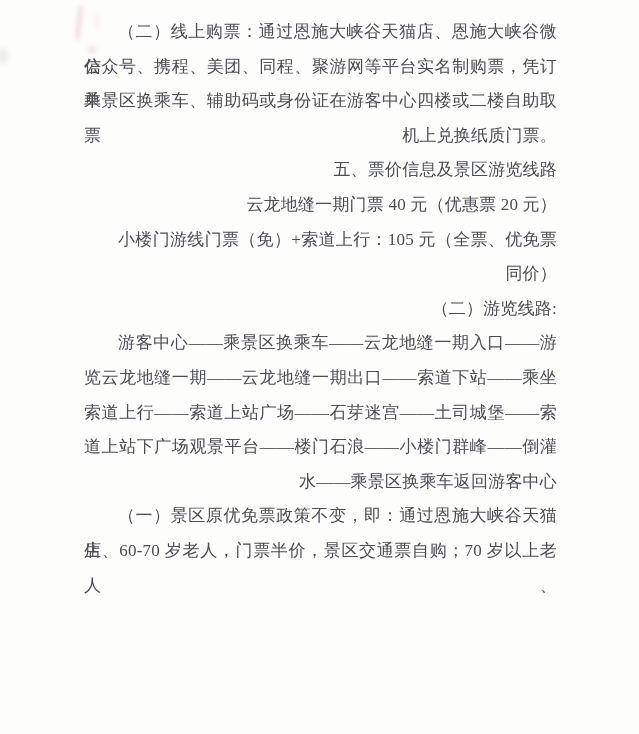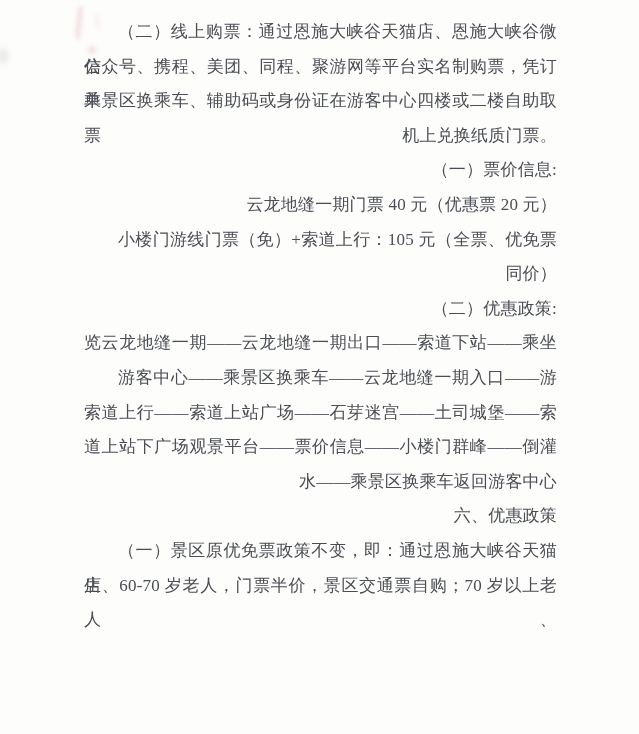--- a/index.html
+++ b/index.html
@@ -84,27 +84,26 @@
 <div class="page">
   <div class="artifact a1"></div>
   <div class="artifact a2"></div>
   <div class="artifact a3"></div>
   <div class="artifact a4"></div>
   <div class="text-block">
       <div class="line justify indent">（二）线上购票：通过恩施大峡谷天猫店、恩施大峡谷微信</div>
       <div class="line justify">公众号、携程、美团、同程、聚游网等平台实名制购票，凭订单</div>
       <div class="line justify">乘景区换乘车、辅助码或身份证在游客中心四楼或二楼自助取票</div>
       <div class="line">机上兑换纸质门票。</div>
-      <div class="line indent">（一）票价信息:</div>
+      <div class="line indent">五、票价信息及景区游览线路</div>
       <div class="line indent">云龙地缝一期门票 40 元（优惠票 20 元）</div>
       <div class="line justify indent">小楼门游线门票（免）+索道上行：105 元（全票、优免票</div>
       <div class="line">同价）</div>
-      <div class="line indent">（二）优惠政策:</div>
+      <div class="line indent">（二）游览线路:</div>
+      <div class="line justify indent">游客中心——乘景区换乘车——云龙地缝一期入口——游</div>
       <div class="line justify">览云龙地缝一期——云龙地缝一期出口——索道下站——乘坐</div>
-      <div class="line justify indent">游客中心——乘景区换乘车——云龙地缝一期入口——游</div>
       <div class="line justify">索道上行——索道上站广场——石芽迷宫——土司城堡——索</div>
-      <div class="line justify">道上站下广场观景平台——票价信息——小楼门群峰——倒灌</div>
+      <div class="line justify">道上站下广场观景平台——楼门石浪——小楼门群峰——倒灌</div>
       <div class="line">水——乘景区换乘车返回游客中心</div>
-      <div class="line indent">六、优惠政策</div>
       <div class="line justify indent">（一）景区原优免票政策不变，即：通过恩施大峡谷天猫店</div>
       <div class="line justify">生、60-70 岁老人，门票半价，景区交通票自购；70 岁以上老人、</div>
     </div>
 </div>
 
 </body></html>

